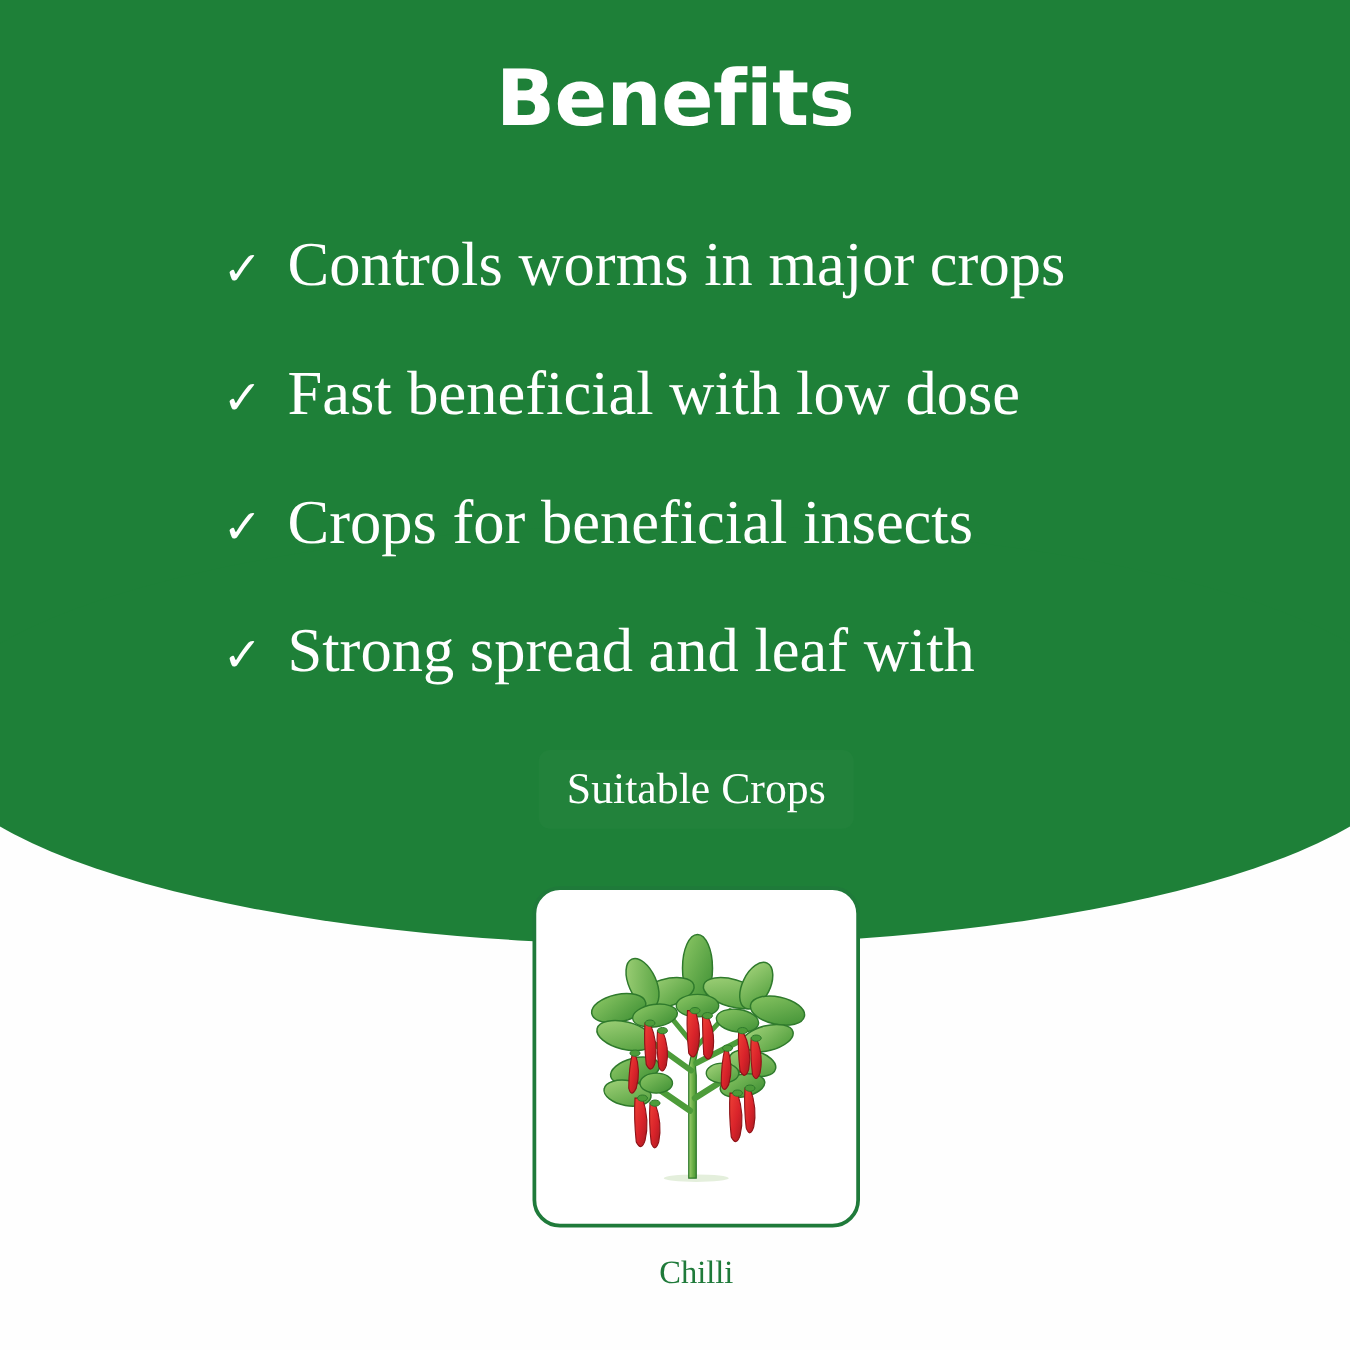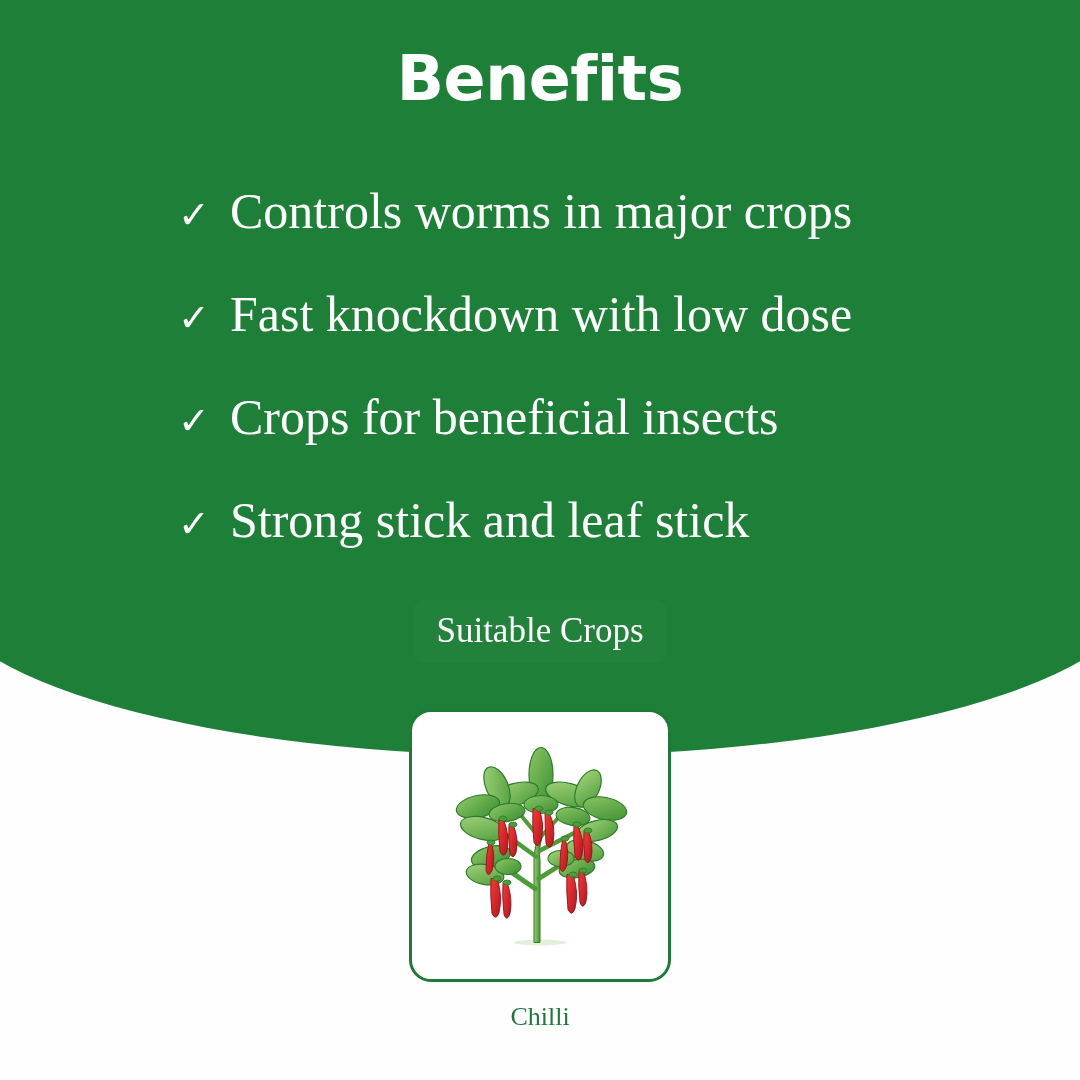--- a/index.html
+++ b/index.html
@@ -96,21 +96,21 @@
     font-size: 50px;
     line-height: 1;
     color: #ffffff;
     white-space: nowrap;
     margin-top: 28px;
   }
 
   
   .lower {
     position: absolute;
-    left: 0;
+    left: 17px;
     top: 600px;
     width: 858px;
     height: 480px;
     z-index: 4;
   }
 
   .crops-badge-row {
     width: 1080px;
     text-align: center;
   }
@@ -174,31 +174,31 @@
 
     <ul class="benefits-list">
 
       <li class="benefit-item">
         <span class="benefit-check">✓</span>
         <span class="benefit-text">Controls worms in major crops</span>
       </li>
 
       <li class="benefit-item">
         <span class="benefit-check">✓</span>
-        <span class="benefit-text">Fast knockdown with low dose</span>
+        <span class="benefit-text">Fast beneficial with low dose</span>
       </li>
 
       <li class="benefit-item">
         <span class="benefit-check">✓</span>
         <span class="benefit-text">Crops for beneficial insects</span>
       </li>
 
       <li class="benefit-item">
         <span class="benefit-check">✓</span>
-        <span class="benefit-text">Strong stick and leaf stick</span>
+        <span class="benefit-text">Strong spread and leaf with</span>
       </li>
 
     </ul>
   </div>
 
   <div class="lower">
 
     <div class="crops-badge-row">
       <span class="crops-badge">Suitable Crops</span>
     </div>

